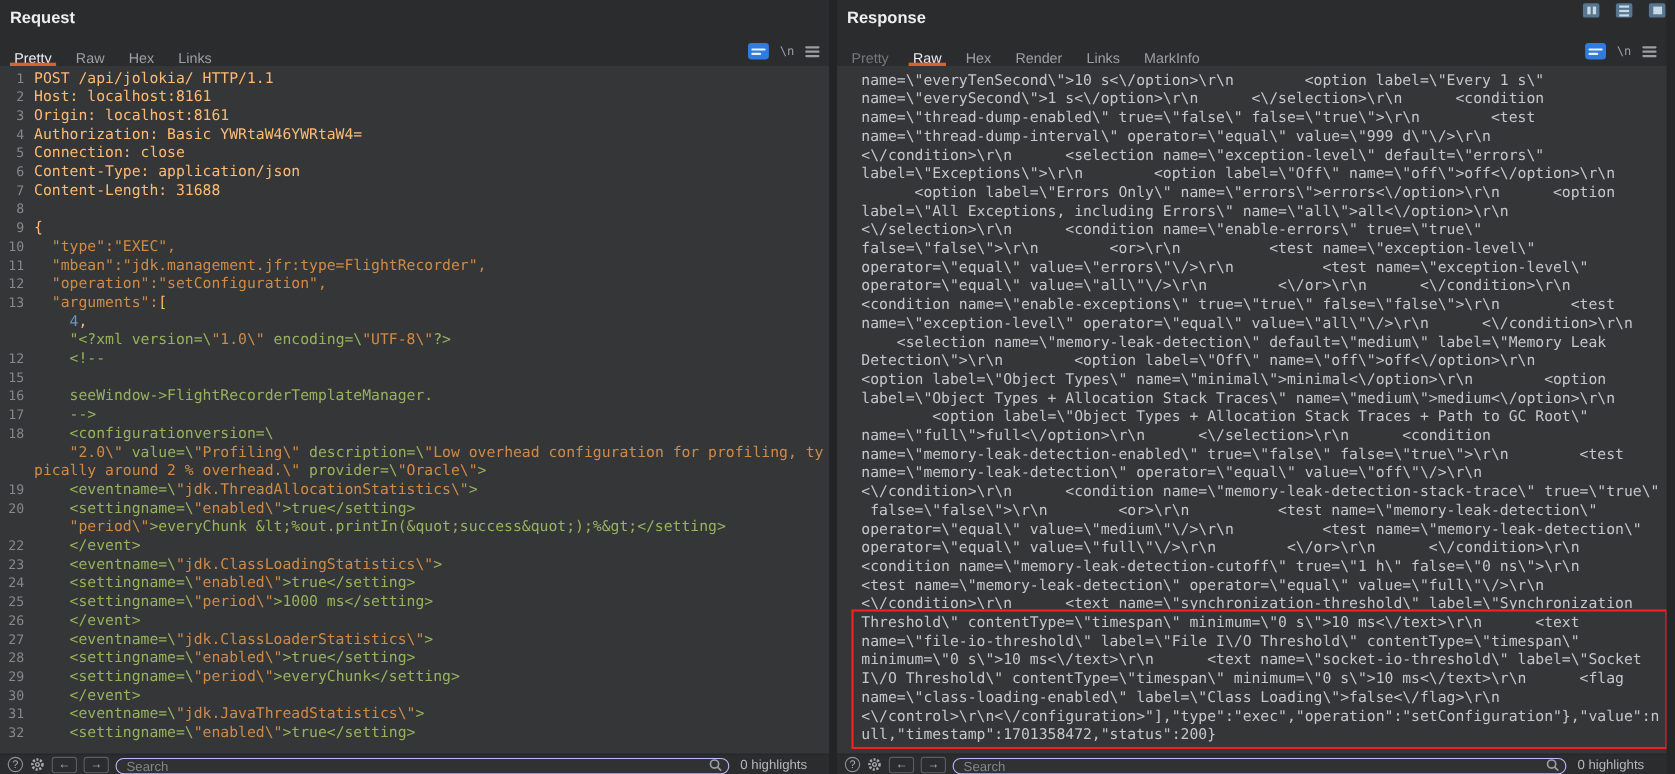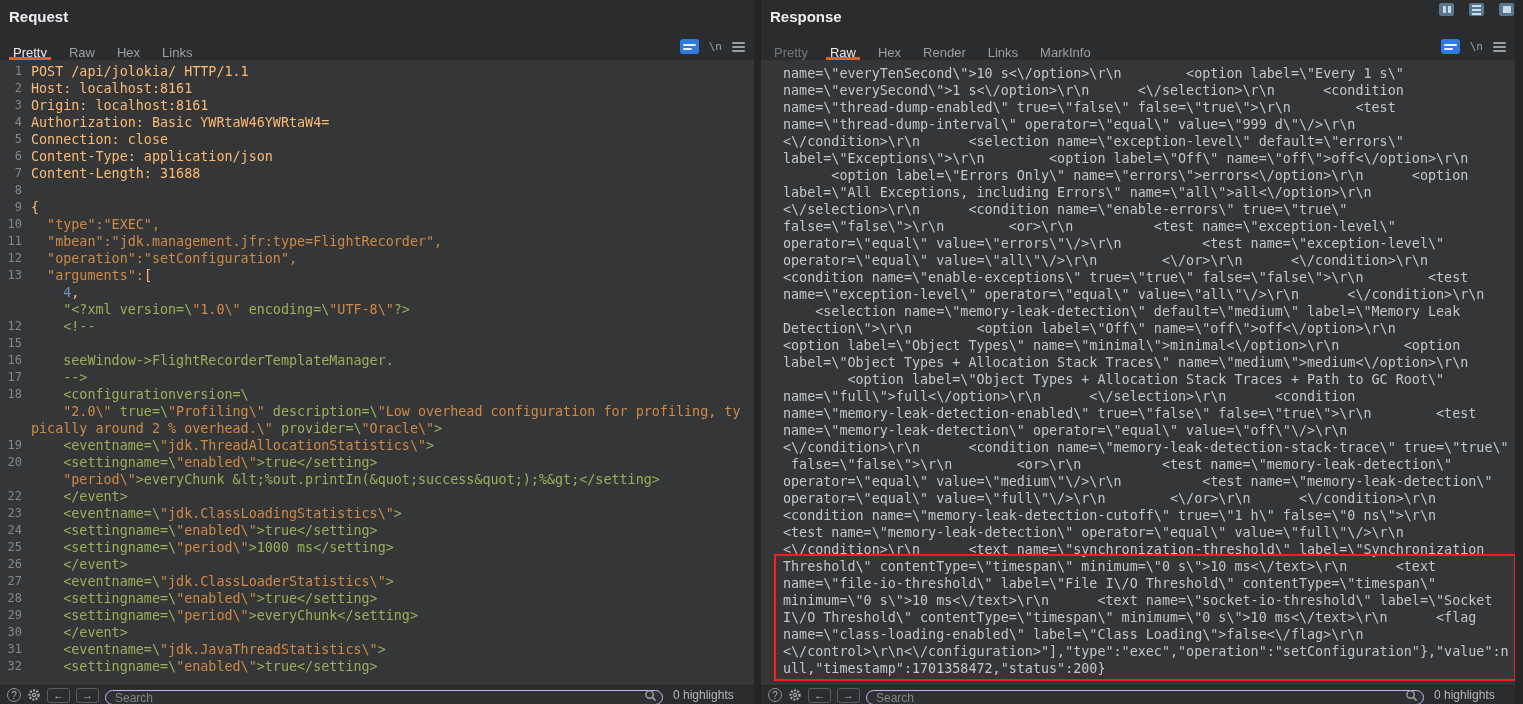--- a/index.html
+++ b/index.html
@@ -133,21 +133,21 @@
       <div class="crow"><span class="ln">11</span><span class="code"><span class="c-o">  "mbean":"jdk.management.jfr:type=FlightRecorder",</span></span></div>
       <div class="crow"><span class="ln">12</span><span class="code"><span class="c-o">  "operation":"setConfiguration",</span></span></div>
       <div class="crow"><span class="ln">13</span><span class="code"><span class="c-o">  "arguments":</span><span class="c-p">[</span></span></div>
       <div class="crow"><span class="ln"></span><span class="code"><span class="c-p">    </span><span class="c-n">4</span><span class="c-p">,</span></span></div>
       <div class="crow"><span class="ln"></span><span class="code"><span class="c-g">    "&lt;?xml version=\</span><span class="c-o">"1.0\"</span><span class="c-g"> encoding=\</span><span class="c-o">"UTF-8\"</span><span class="c-g">?&gt;</span></span></div>
       <div class="crow"><span class="ln">12</span><span class="code"><span class="c-g">    &lt;!--</span></span></div>
       <div class="crow"><span class="ln">15</span></div>
       <div class="crow"><span class="ln">16</span><span class="code"><span class="c-g">    seeWindow-&gt;FlightRecorderTemplateManager.</span></span></div>
       <div class="crow"><span class="ln">17</span><span class="code"><span class="c-g">    --&gt;</span></span></div>
       <div class="crow"><span class="ln">18</span><span class="code"><span class="c-g">    &lt;configurationversion=\</span></span></div>
-      <div class="crow"><span class="ln"></span><span class="code"><span class="c-p">    </span><span class="c-o">"2.0\"</span><span class="c-g"> true=\</span><span class="c-o">"Profiling\"</span><span class="c-g"> description=\</span><span class="c-o">"Low overhead configuration for profiling, ty</span></span></div>
+      <div class="crow"><span class="ln"></span><span class="code"><span class="c-p">    </span><span class="c-o">"2.0\"</span><span class="c-g"> value=\</span><span class="c-o">"Profiling\"</span><span class="c-g"> description=\</span><span class="c-o">"Low overhead configuration for profiling, ty</span></span></div>
       <div class="crow"><span class="ln"></span><span class="code"><span class="c-o">pically around 2 % overhead.\"</span><span class="c-g"> provider=\</span><span class="c-o">"Oracle\"</span><span class="c-g">&gt;</span></span></div>
       <div class="crow"><span class="ln">19</span><span class="code"><span class="c-g">    &lt;eventname=\</span><span class="c-o">"jdk.ThreadAllocationStatistics\"</span><span class="c-g">&gt;</span></span></div>
       <div class="crow"><span class="ln">20</span><span class="code"><span class="c-g">    &lt;settingname=\</span><span class="c-o">"enabled\"</span><span class="c-g">&gt;true&lt;/setting&gt;</span></span></div>
       <div class="crow"><span class="ln"></span><span class="code"><span class="c-p">    </span><span class="c-o">"period\"</span><span class="c-g">&gt;everyChunk &amp;lt;%out.printIn(&amp;quot;success&amp;quot;);%&amp;gt;&lt;/setting&gt;</span></span></div>
       <div class="crow"><span class="ln">22</span><span class="code"><span class="c-g">    &lt;/event&gt;</span></span></div>
       <div class="crow"><span class="ln">23</span><span class="code"><span class="c-g">    &lt;eventname=\</span><span class="c-o">"jdk.ClassLoadingStatistics\"</span><span class="c-g">&gt;</span></span></div>
       <div class="crow"><span class="ln">24</span><span class="code"><span class="c-g">    &lt;settingname=\</span><span class="c-o">"enabled\"</span><span class="c-g">&gt;true&lt;/setting&gt;</span></span></div>
       <div class="crow"><span class="ln">25</span><span class="code"><span class="c-g">    &lt;settingname=\</span><span class="c-o">"period\"</span><span class="c-g">&gt;1000 ms&lt;/setting&gt;</span></span></div>
       <div class="crow"><span class="ln">26</span><span class="code"><span class="c-g">    &lt;/event&gt;</span></span></div>
       <div class="crow"><span class="ln">27</span><span class="code"><span class="c-g">    &lt;eventname=\</span><span class="c-o">"jdk.ClassLoaderStatistics\"</span><span class="c-g">&gt;</span></span></div>

